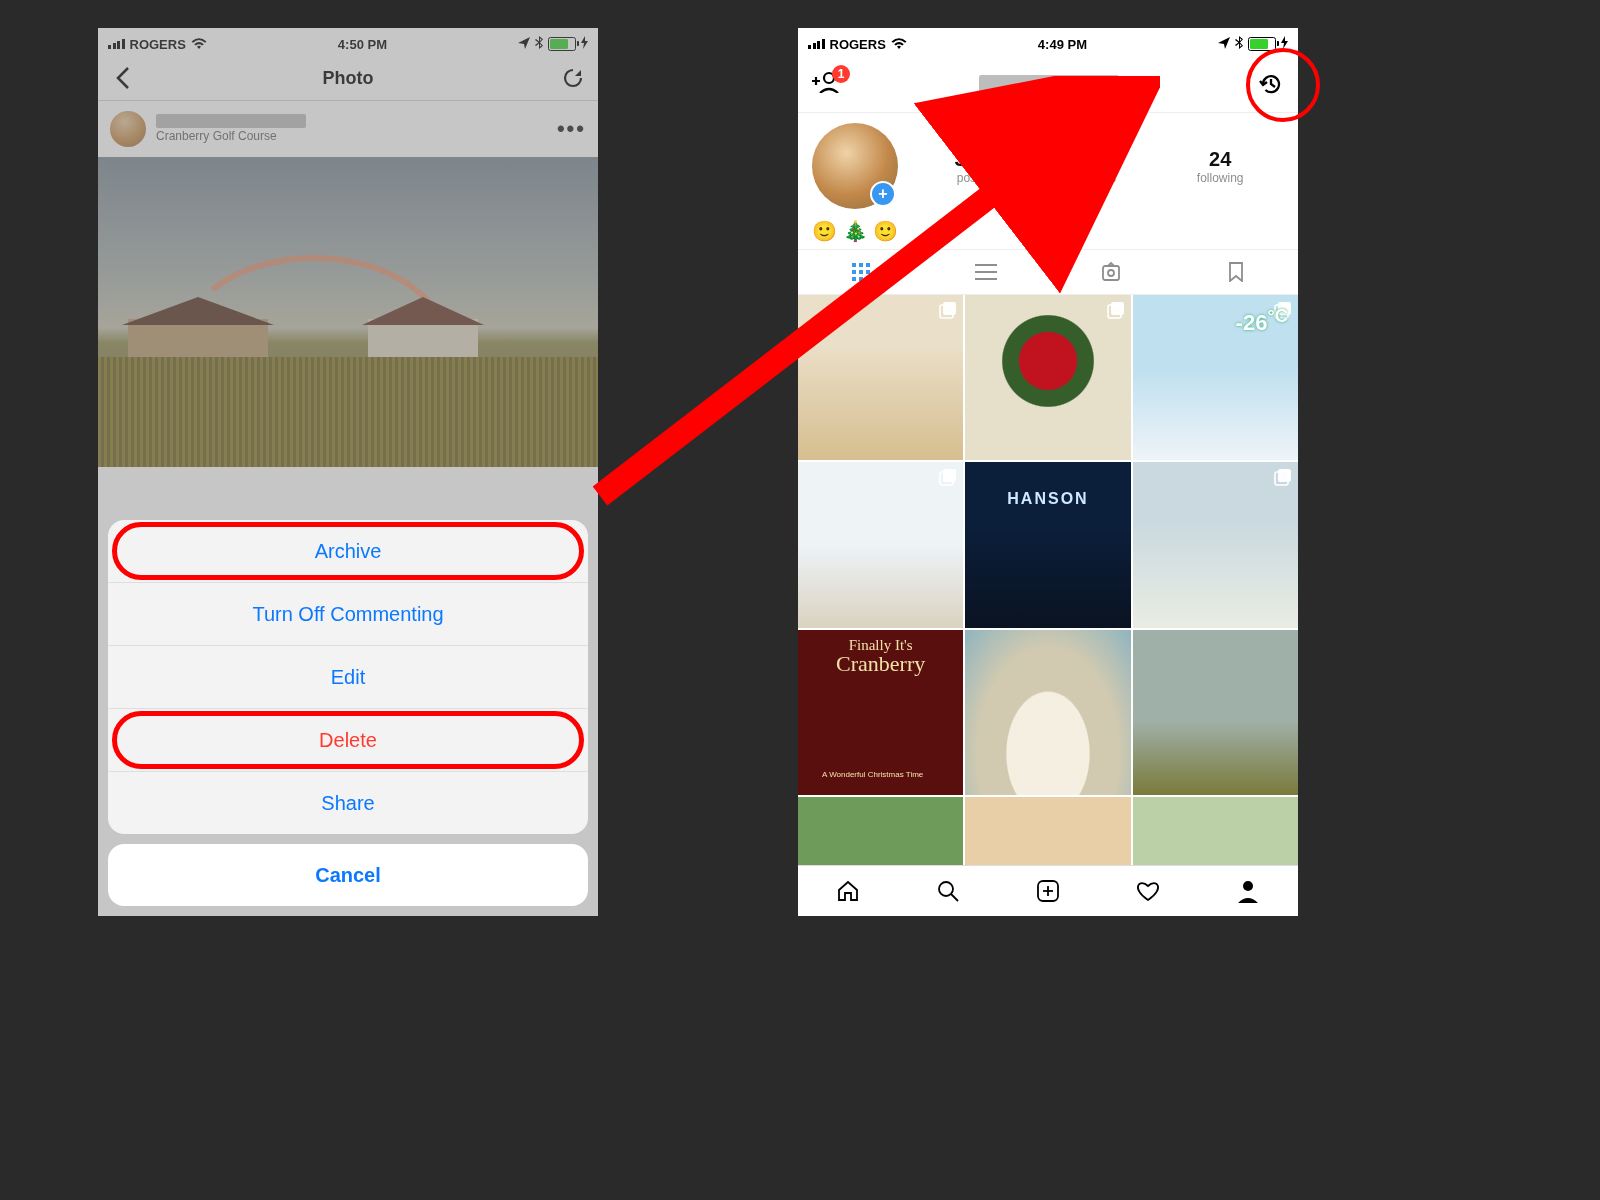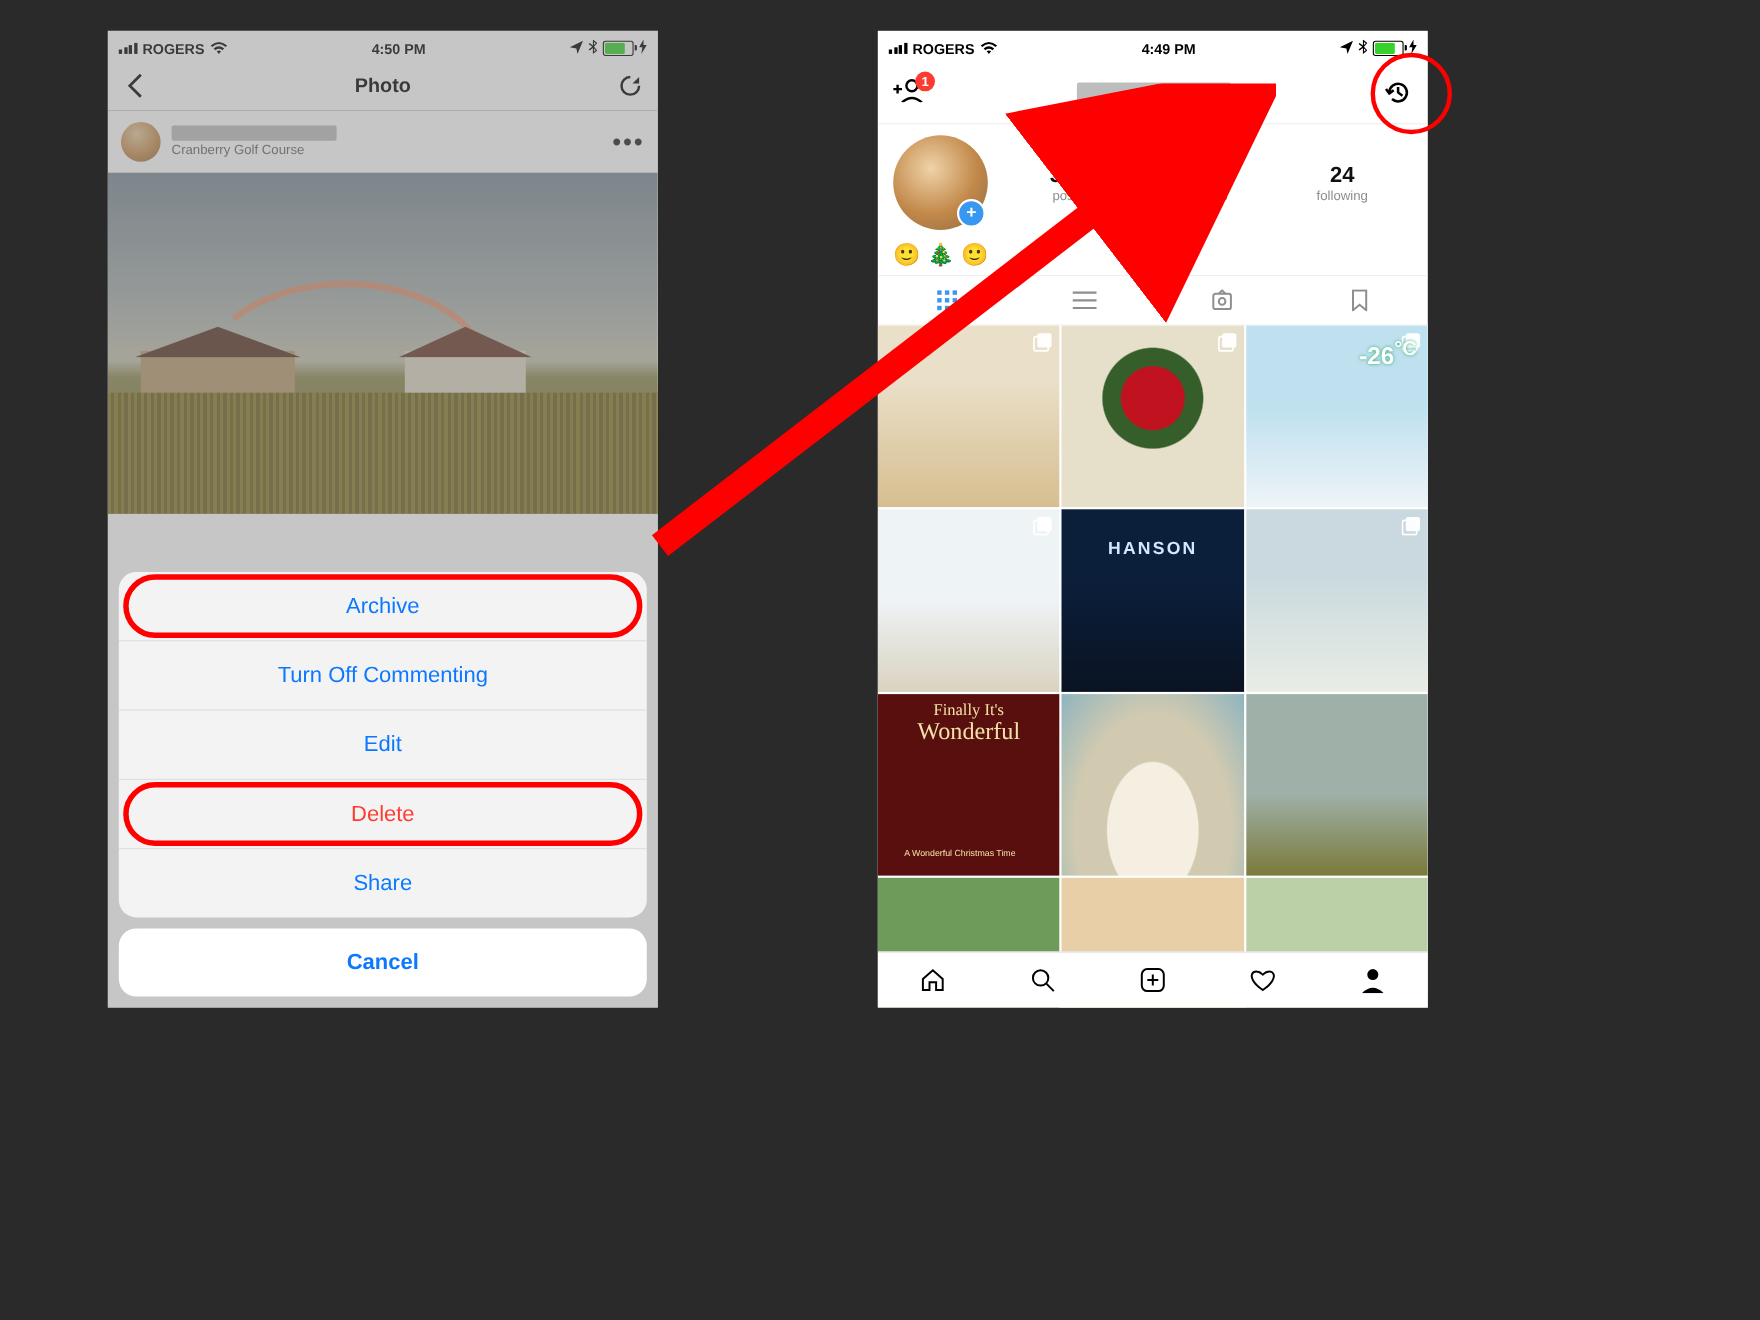--- a/index.html
+++ b/index.html
@@ -342,21 +342,21 @@
       <div class="c c5">
           <span class="hanson">HANSON</span>
         </div>
       <div class="c c6">
           <span class="multi"><svg width="18" height="18" viewBox="0 0 18 18">
               <rect x="4" y="1" width="13" height="13" rx="2" fill="#fff" opacity="0.95"></rect>
               <rect x="1" y="4" width="13" height="13" rx="2" fill="none" stroke="#fff" stroke-width="1.6"></rect>
             </svg></span>
         </div>
       <div class="c c7">
-          <div class="xmas"><span>Finally It's</span><br><span style="font-size:22px">Wonderful</span></div>
+          <div class="xmas"><span>Finally It's</span><br><span style="font-size:22px">Cranberry</span></div>
           <div class="sub">A Wonderful Christmas Time</div>
         </div>
       <div class="c c8"></div>
       <div class="c c9"></div>
       <div class="c c10">
           <span class="cam"><svg width="26" height="20" viewBox="0 0 26 20" fill="none" stroke="#fff" stroke-width="2">
               <rect x="1" y="4" width="24" height="15" rx="3"></rect>
               <circle cx="13" cy="11" r="5"></circle>
               <path d="M8 4 L10 1 H16 L18 4"></path>
             </svg></span>

